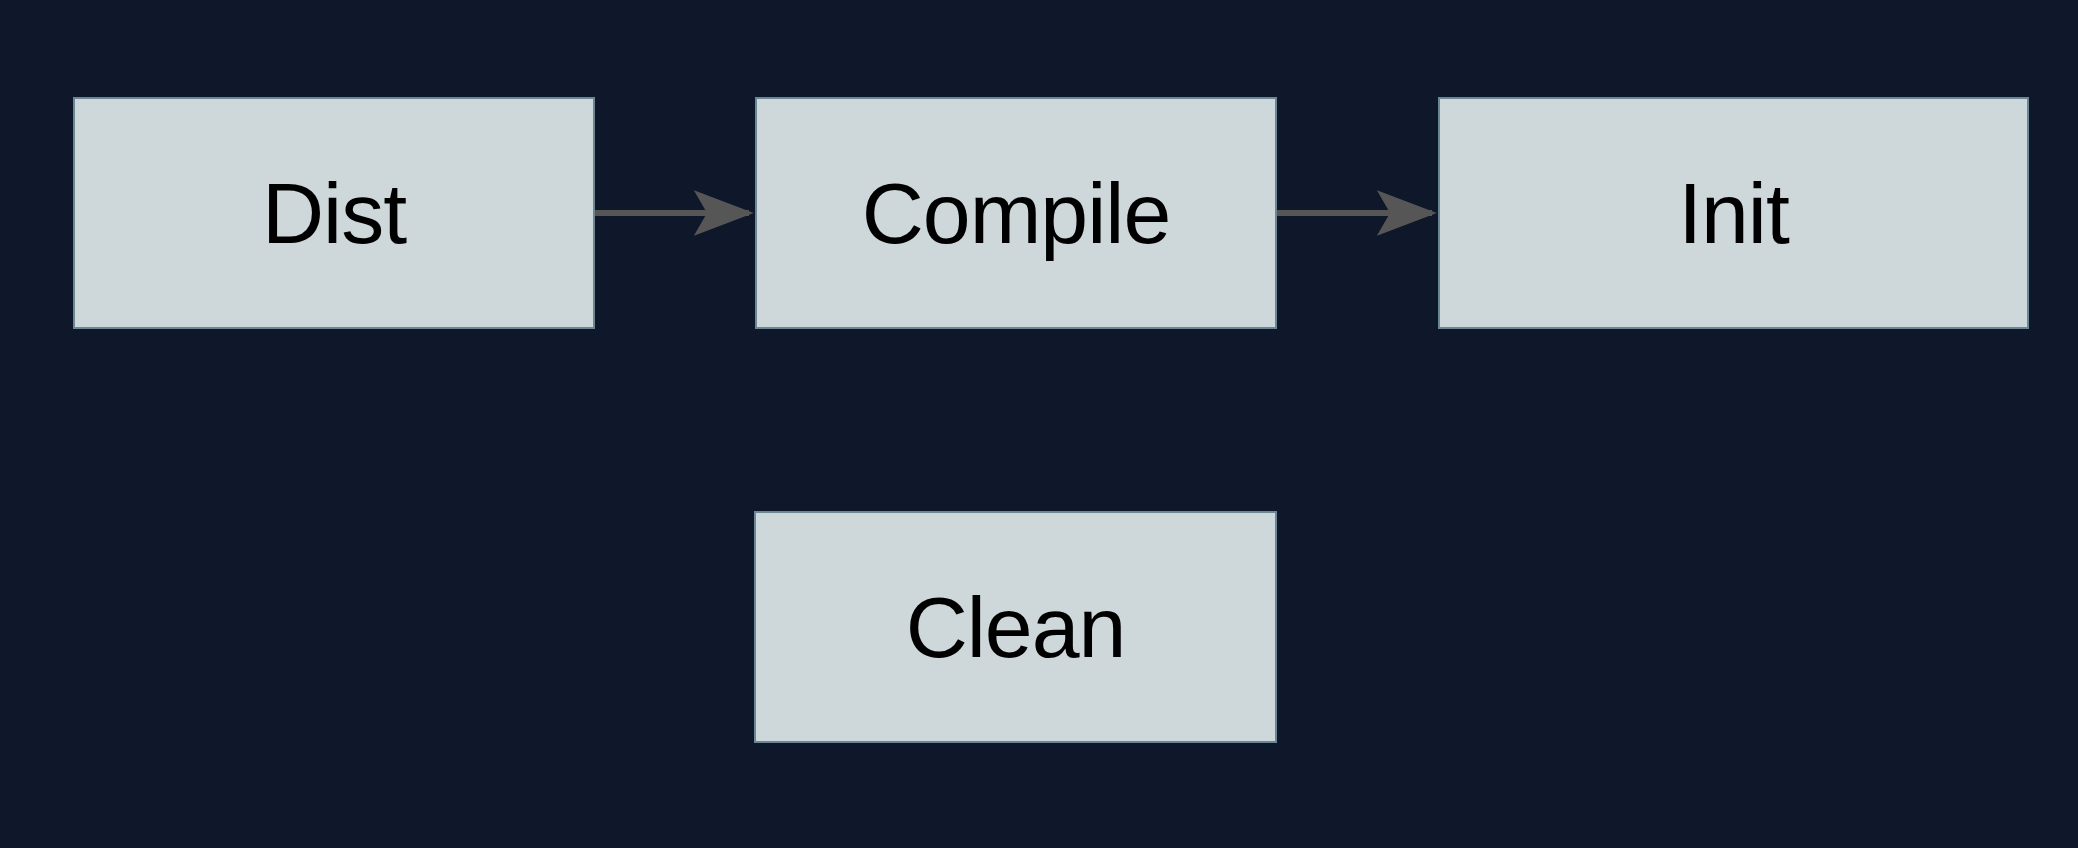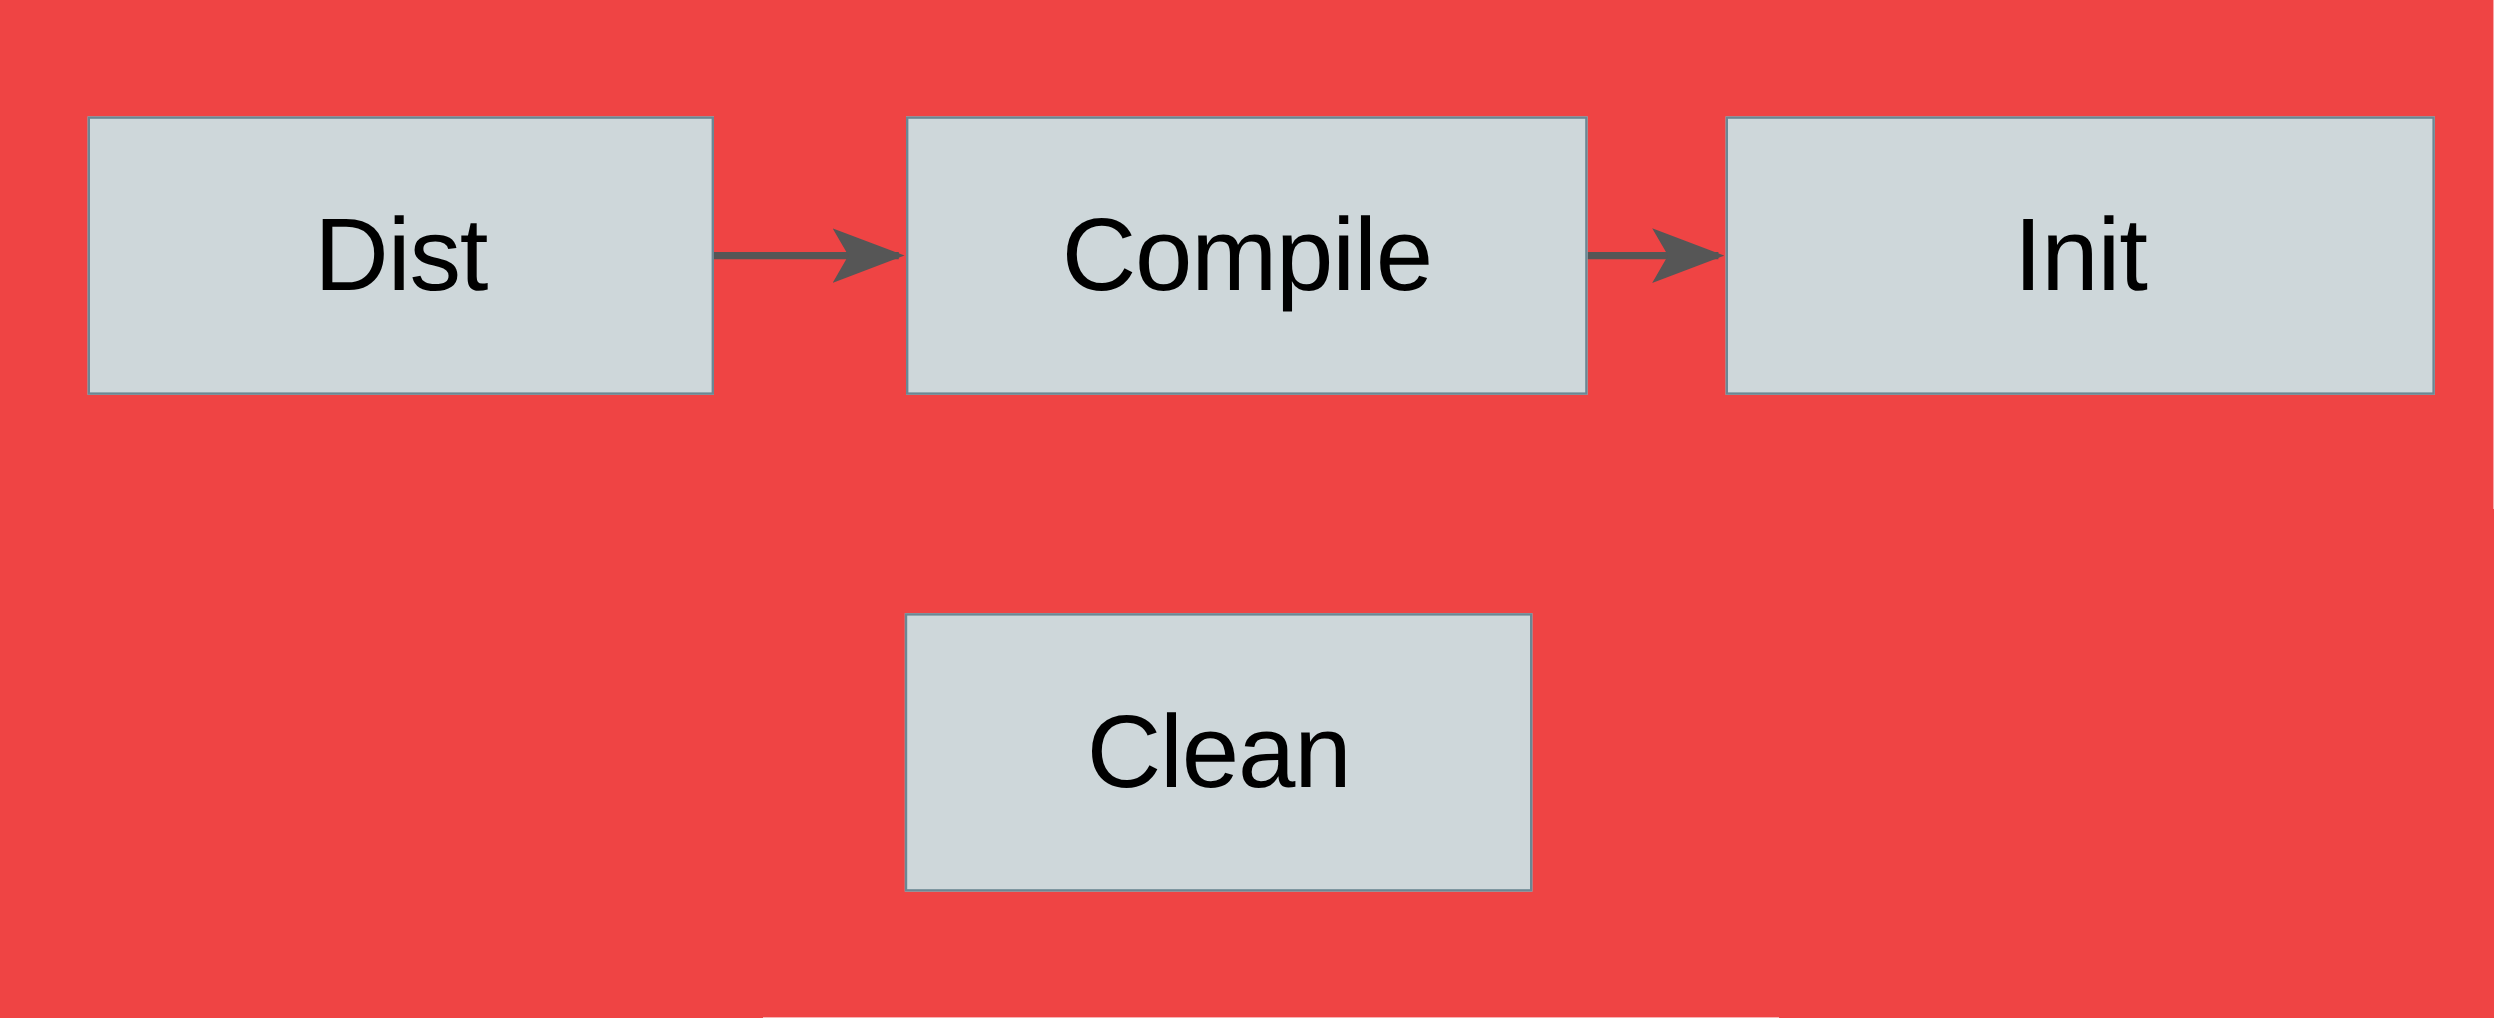--- a/index.html
+++ b/index.html
@@ -8,21 +8,21 @@
     padding: 0;
     background: #ffffff;
   }
   body {
     font-family: "Liberation Sans", sans-serif;
   }
   #diagram-canvas {
     position: relative;
     width: 2078px;
     height: 848px;
-    background: #ef4444;
+    background: #0f172a;
     overflow: hidden;
   }
   .node {
     position: absolute;
     box-sizing: border-box;
     background: #ced7da;
     border: 2px solid #6b8793;
     display: flex;
     align-items: center;
     justify-content: center;
@@ -39,21 +39,21 @@
   }
   .edge-layer {
     position: absolute;
     left: 0;
     top: 0;
     width: 2078px;
     height: 848px;
     pointer-events: none;
   }
   #node-dist   { left: 73px;   top: 97px;  width: 522px; height: 232px; }
-  #node-compile{ left: 755px;  top: 97px;  width: 568px; height: 232px; }
+  #node-compile{ left: 755px;  top: 97px;  width: 522px; height: 232px; }
   #node-init   { left: 1438px; top: 97px;  width: 591px; height: 232px; }
   #node-clean  { left: 754px;  top: 511px; width: 523px; height: 232px; }
 </style>
 </head>
 <body>
 
 <div id="diagram-canvas">
 
   <svg class="edge-layer" viewBox="0 0 2078 848" width="2078" height="848" aria-hidden="true">
     <defs>

